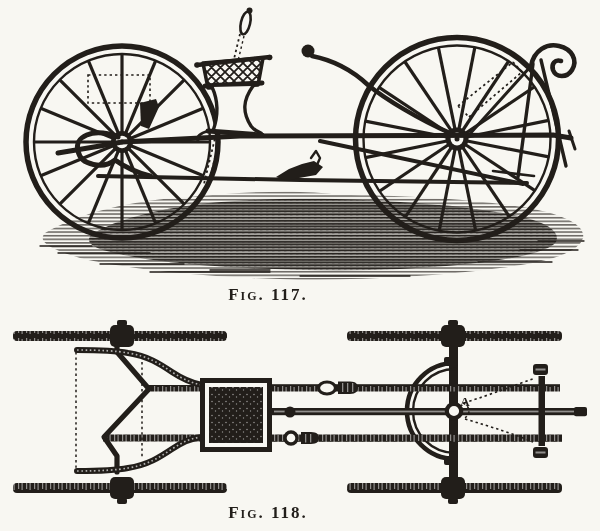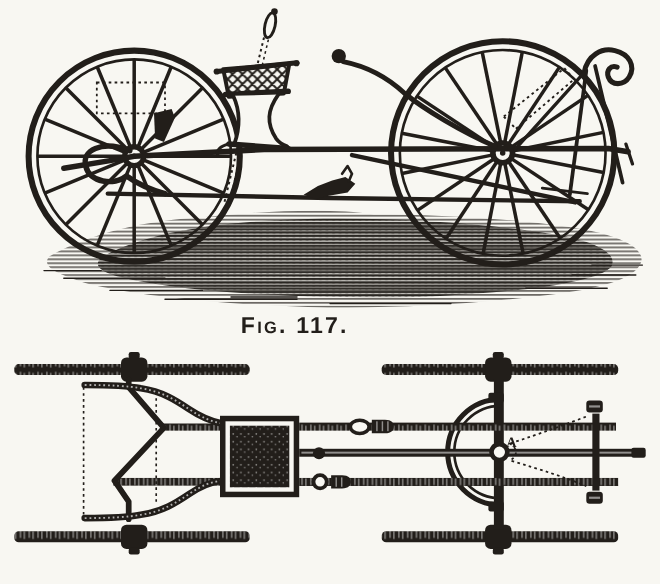--- a/index.html
+++ b/index.html
@@ -8,22 +8,22 @@
   #page{ position:relative; width:600px; height:531px; background:var(--paper); overflow:hidden; }
   #art{ position:absolute; left:0; top:0; color:var(--ink); }
   .sk{ stroke:currentColor; fill:none; stroke-linecap:round; stroke-linejoin:round; }
   .fl{ fill:currentColor; stroke:none; }
   .fp{ fill:var(--paper); }
   .tick{ fill:#ffffff; opacity:.5; }
   .dotted{ stroke:currentColor; fill:none; stroke-dasharray:2.4 3; }
   .ribbon{ stroke:#ffffff; fill:none; opacity:.65; stroke-dasharray:1.6 2.6; }
   .caption{
     position:absolute; left:0; width:536px; text-align:center;
-    font-family:Liberation Sans, sans-serif; font-variant:small-caps;
-    font-size:21px; letter-spacing:2px; color:var(--ink); font-weight:600;
+    font-family:Liberation Serif, serif; font-variant:small-caps;
+    font-size:17px; letter-spacing:2px; color:var(--ink); font-weight:600;
   }
   #cap117{ top:285px; }
   #cap118{ top:503px; }
   .svgtext{ font-family:"Liberation Serif", serif; font-weight:bold; font-size:13px; fill:currentColor; }
 </style>
 </head>
 <body>
 
 <div id="page">
 
@@ -250,14 +250,15 @@
         <path d="M464,403 C492,394 516,385 535,378"></path>
         <path d="M465,419 C492,427 514,434 533,442"></path>
         <path d="M463,403 C471,407 471,415 463,419"></path>
       </g>
       <text x="465" y="406" text-anchor="middle" class="svgtext">A</text>
     </g>
   </g>
 </svg>
 
 <div id="cap117" class="caption">Fig. 117.</div>
+<div id="cap118" class="caption">Fig. 118.</div>
 
 </div>
 
 </body></html>

